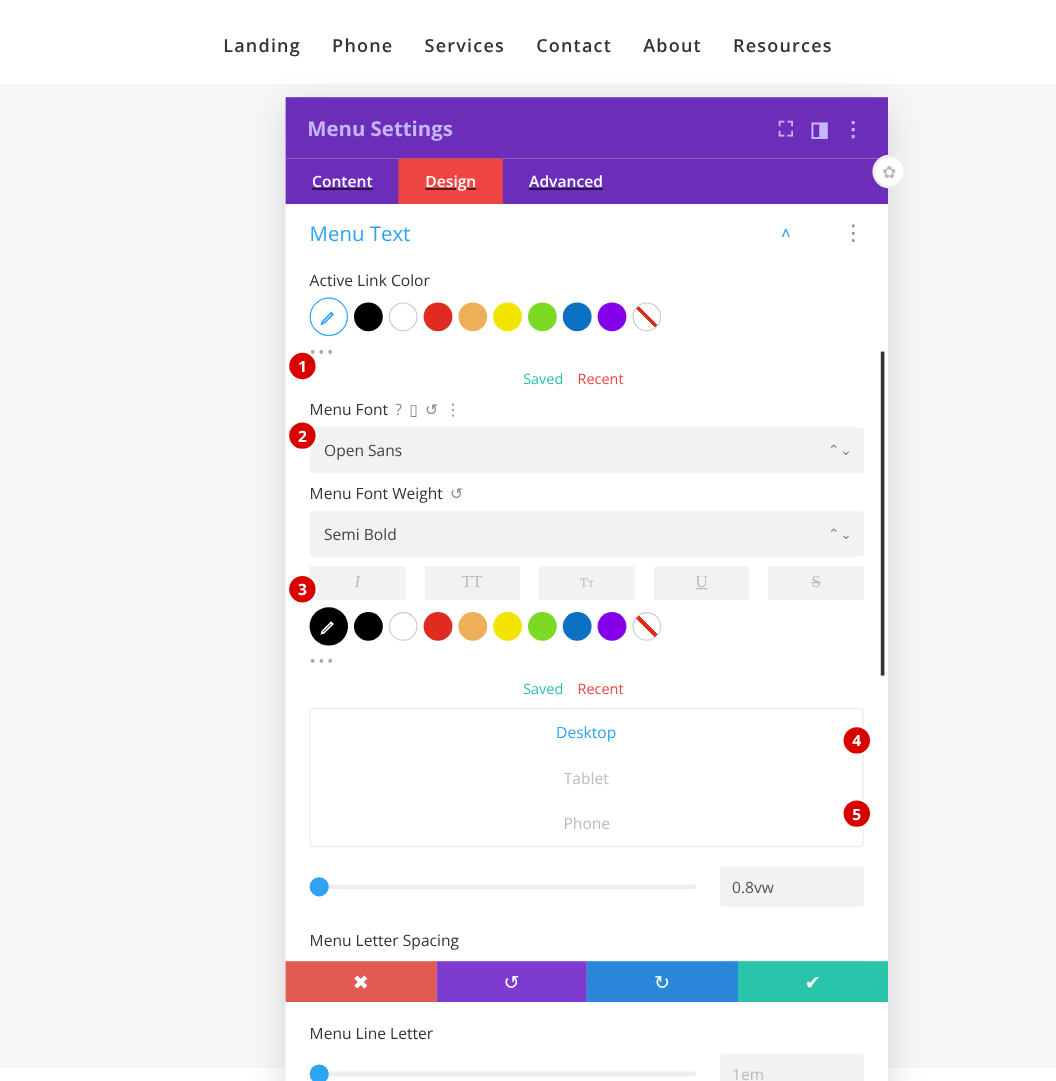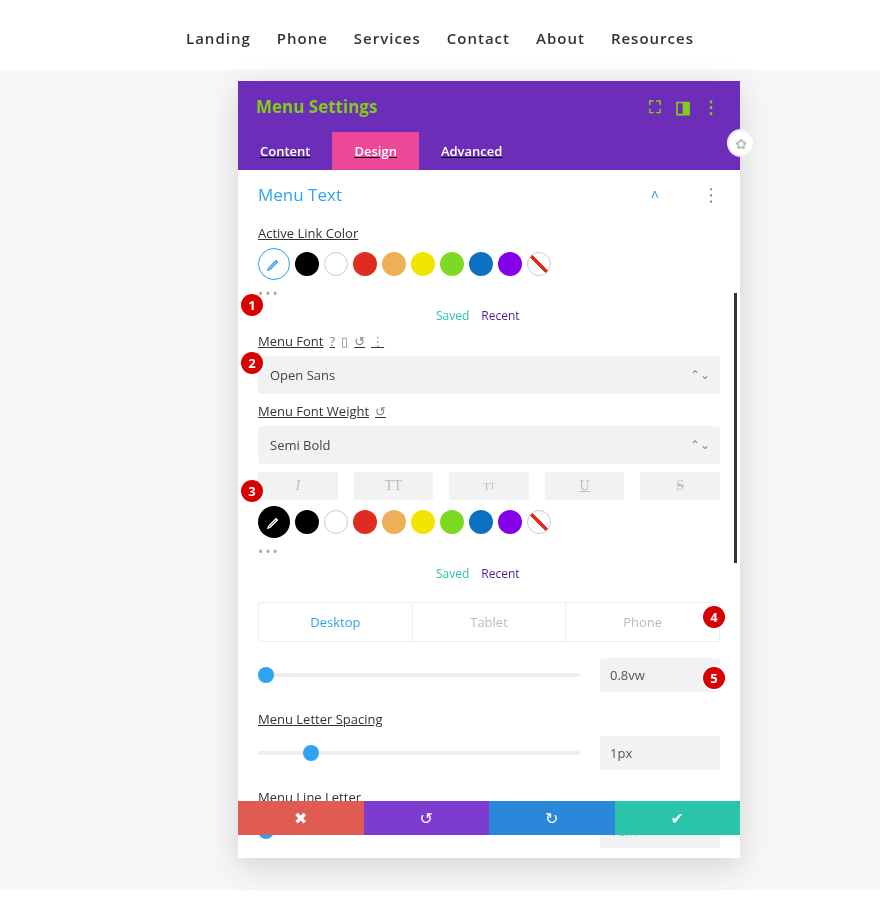--- a/index.html
+++ b/index.html
@@ -6,59 +6,59 @@
   body { font-family: -apple-system, "Open Sans", Arial, sans-serif; background: #fff; width: 880px; height: 901px; overflow: hidden; }
 
   
   .topnav { display: flex; justify-content: center; gap: 26px; padding: 28px 0 22px; font-size: 15px; font-weight: 600; color: #333; letter-spacing: 1px; }
   .topnav span { cursor: pointer; }
 
   .below { background: #f7f7f8; width: 100%; height: 820px; position: relative; }
 
   
   .panel { position: absolute; left: 238px; top: 11px; width: 502px; background: #fff; box-shadow: 0 8px 30px rgba(0,0,0,0.15); }
-  .panel-header { background: #6c2eb9; color: #84cc16; display: flex; align-items: center; padding: 14px 18px; font-weight: 700; font-size: 17px; justify-content: center; }
+  .panel-header { background: #6c2eb9; color: #c4b5fd; display: flex; align-items: center; padding: 14px 18px; font-weight: 700; font-size: 17px; justify-content: center; }
   .panel-header .hspace { flex: 1; }
   .hicon { width: 22px; height: 22px; display: flex; align-items: center; justify-content: center; cursor: pointer; margin-left: 6px; }
   .tabs { display: flex; background: #6c2eb9; text-decoration: underline; }
   .tab { color: #fff; font-size: 13px; font-weight: 600; padding: 10px 22px; cursor: pointer; }
-  .tab.active { background: #ec4899; }
+  .tab.active { background: #ef4444; }
   .closer { position: absolute; right: -15px; top: 48px; z-index: 5; background:#fff; border:2px solid #eee; width:28px; height:28px; border-radius:50%; display:flex; align-items:center; justify-content:center; color:#bbb; font-size:14px; cursor:pointer;}
 
   .body { padding: 6px 20px 10px; position: relative; }
   .scrollbar { position:absolute; right:3px; top:123px; width:3px; height:270px; background:#333; }
 
   .section-header { display: flex; align-items: center; color: #2ea3f2; font-size: 17px; font-weight: 500; padding: 6px 0 10px; gap: 37px; }
   .section-header .sspacer{flex:1;}
   .section-header .chev { color:#2ea3f2; font-size:14px; margin-right:6px; }
   .section-header .svmore { color:#888; font-size:18px; cursor:pointer; }
 
-  .label { color:#333; font-size:13px; margin: 8px 0 6px; display:flex; align-items:center; gap:6px;text-decoration:underline; }
+  .label { color:#333; font-size:13px; margin: 8px 0 6px; display:flex; align-items:center; gap:6px; }
   .label .mini { color:#888; cursor:pointer; font-size:13px; }
 
   .swatches { display:flex; gap:5px; align-items:center; margin-top:6px;}
   .sw { width:24px; height:24px; border-radius:50%; cursor:pointer; }
   .sw.outline { border:1px solid #ccc; }
   .picker { width:32px; height:32px; border-radius:50%; border:1px solid #2ea3f2; display:flex; align-items:center; justify-content:center; color:#2ea3f2; cursor:pointer;}
   .picker.dark { background:#000; color:#fff; border:none; }
   .dots3 { color:#aaa; letter-spacing:2px; font-size:14px; cursor:pointer; margin-top:4px;}
   .saved-row{ display:flex; gap:12px; font-size:12px; margin-top:4px; padding-left:178px;}
   .saved-row .sl{ color:#29c4a9; cursor:pointer; }
-  .saved-row .rl{ color:#4c1d95; cursor:pointer; }
+  .saved-row .rl{ color:#ef4444; cursor:pointer; }
 
   .select { background:#f1f2f3; border-radius:3px; padding:10px 12px; font-size:13px; color:#444; position:relative; cursor:pointer;}
   .select .caret{ position:absolute; right:10px; top:10px; color:#888; font-size:12px;}
 
   .style-btns { display:flex; gap:16px; margin-top:8px;}
   .sbtn { flex:1; background:#f1f2f3; height:28px; display:flex; align-items:center; justify-content:center; color:#bbb; font-size:14px; cursor:pointer; font-family:Georgia,serif;}
   .sbtn.small{font-size:11px;}
   .underline{ text-decoration: underline;}
   .strike{ text-decoration: line-through;}
 
-  .device-tabs{ display:flex; border:1px solid #eee; border-radius:3px; overflow:hidden; margin-top:20px;}
+  .device-tabs{ display:flex; border:1px solid #eee; border-radius:3px; overflow:hidden; margin-top:8px;flex-direction:column;}
   .dtab{ flex:1; text-align:center; padding:10px 0; font-size:13px; color:#bbb; cursor:pointer; border-right:1px solid #eee;}
   .dtab:last-child{border-right:none;}
   .dtab.active{ color:#2ea3f2; }
 
   .slider-row{ display:flex; align-items:center; gap:20px; margin-top:16px;}
   .slider{ flex:1; height:4px; background:#eee; border-radius:2px; position:relative; cursor:pointer;}
   .thumb{ position:absolute; top:-6px; width:16px; height:16px; border-radius:50%; background:#2ea3f2; }
   .valbox{ width:120px; background:#f1f2f3; padding:8px 10px; font-size:13px; color:#555; border-radius:3px;}
   .valbox.placeholder{ color:#bbb;}
 

